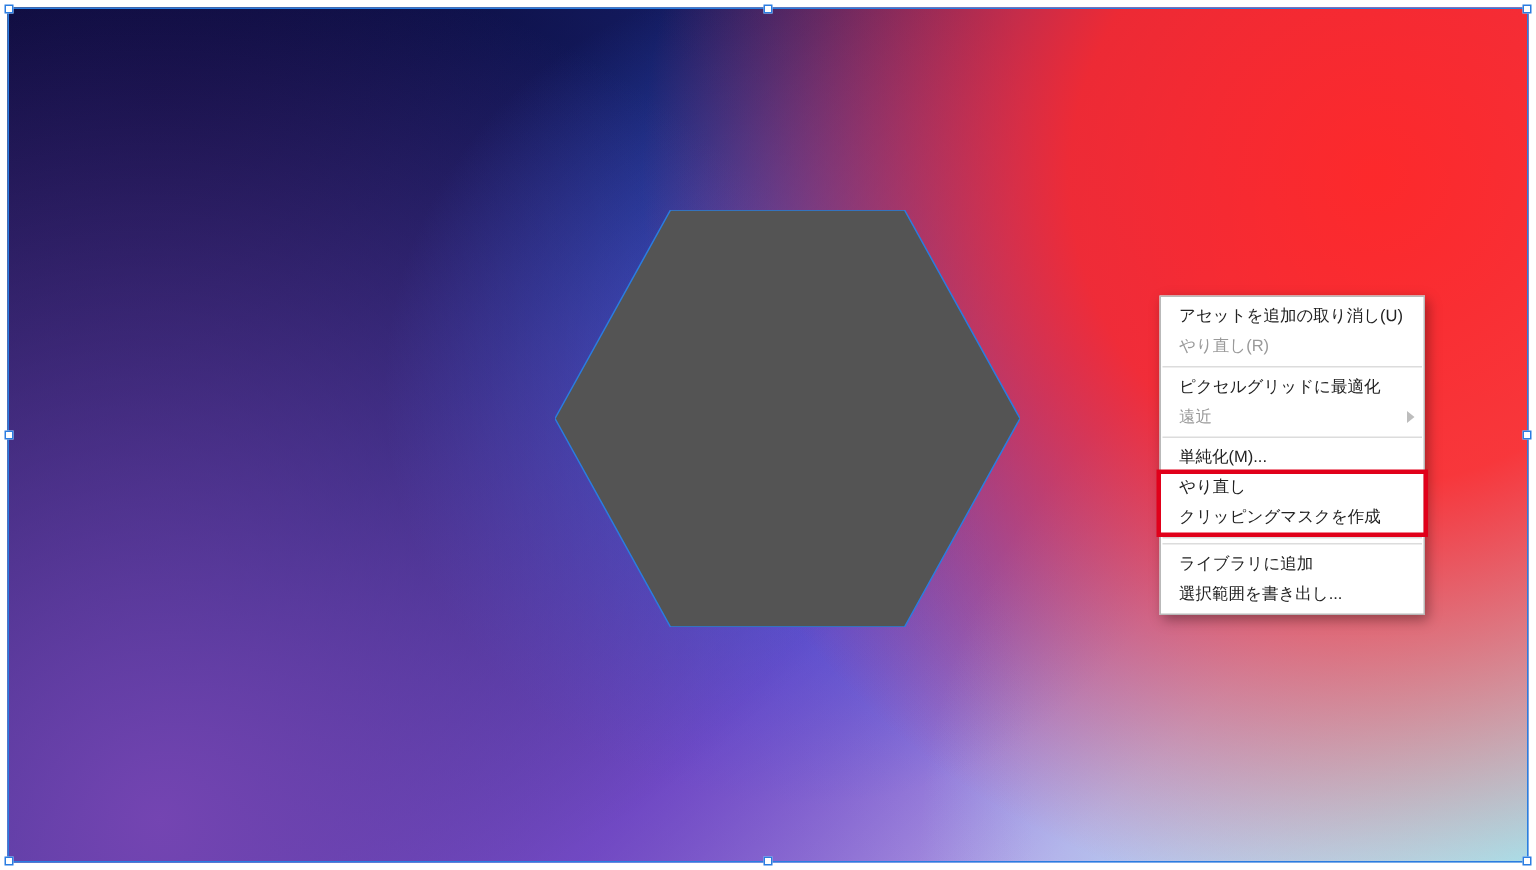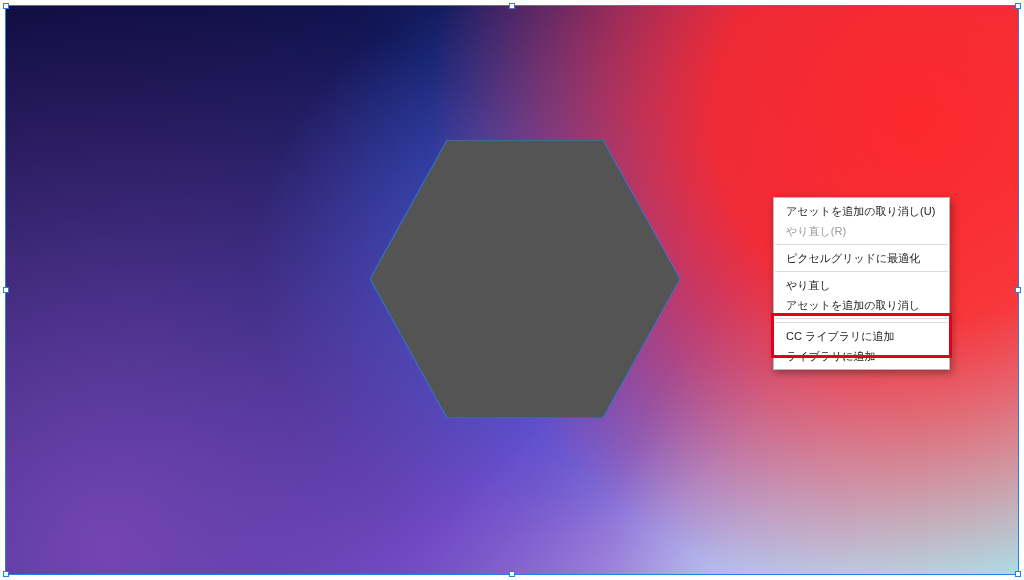--- a/index.html
+++ b/index.html
@@ -140,22 +140,24 @@
     <div class="handle h-bl"></div>
     <div class="handle h-bm"></div>
     <div class="handle h-br"></div>
   </div>
 
   <div class="context-menu" id="context-menu">
       <div class="menu-item"><span>アセットを追加の取り消し(U)</span></div>
       <div class="menu-item disabled"><span>やり直し(R)</span></div>
       <div class="menu-sep"></div>
       <div class="menu-item"><span>ピクセルグリッドに最適化</span></div>
+      <div class="menu-item disabled"><span>遠近</span><span class="submenu-arrow"></span></div>
       <div class="menu-sep"></div>
+      <div class="menu-item"><span>単純化(M)...</span></div>
       <div class="menu-item"><span>やり直し</span></div>
-      <div class="menu-item"><span>アセットを追加の取り消し</span></div>
+      <div class="menu-item"><span>クリッピングマスクを作成</span></div>
       <div class="menu-sep"></div>
       <div class="menu-sep"></div>
-      <div class="menu-item"><span>CC ライブラリに追加</span></div>
       <div class="menu-item"><span>ライブラリに追加</span></div>
+      <div class="menu-item"><span>選択範囲を書き出し...</span></div>
     </div>
 <div class="highlight-box" style="left: 771px; width: 181px; top: 313px; height: 45px;"></div>
   </div>
 
 </body></html>

